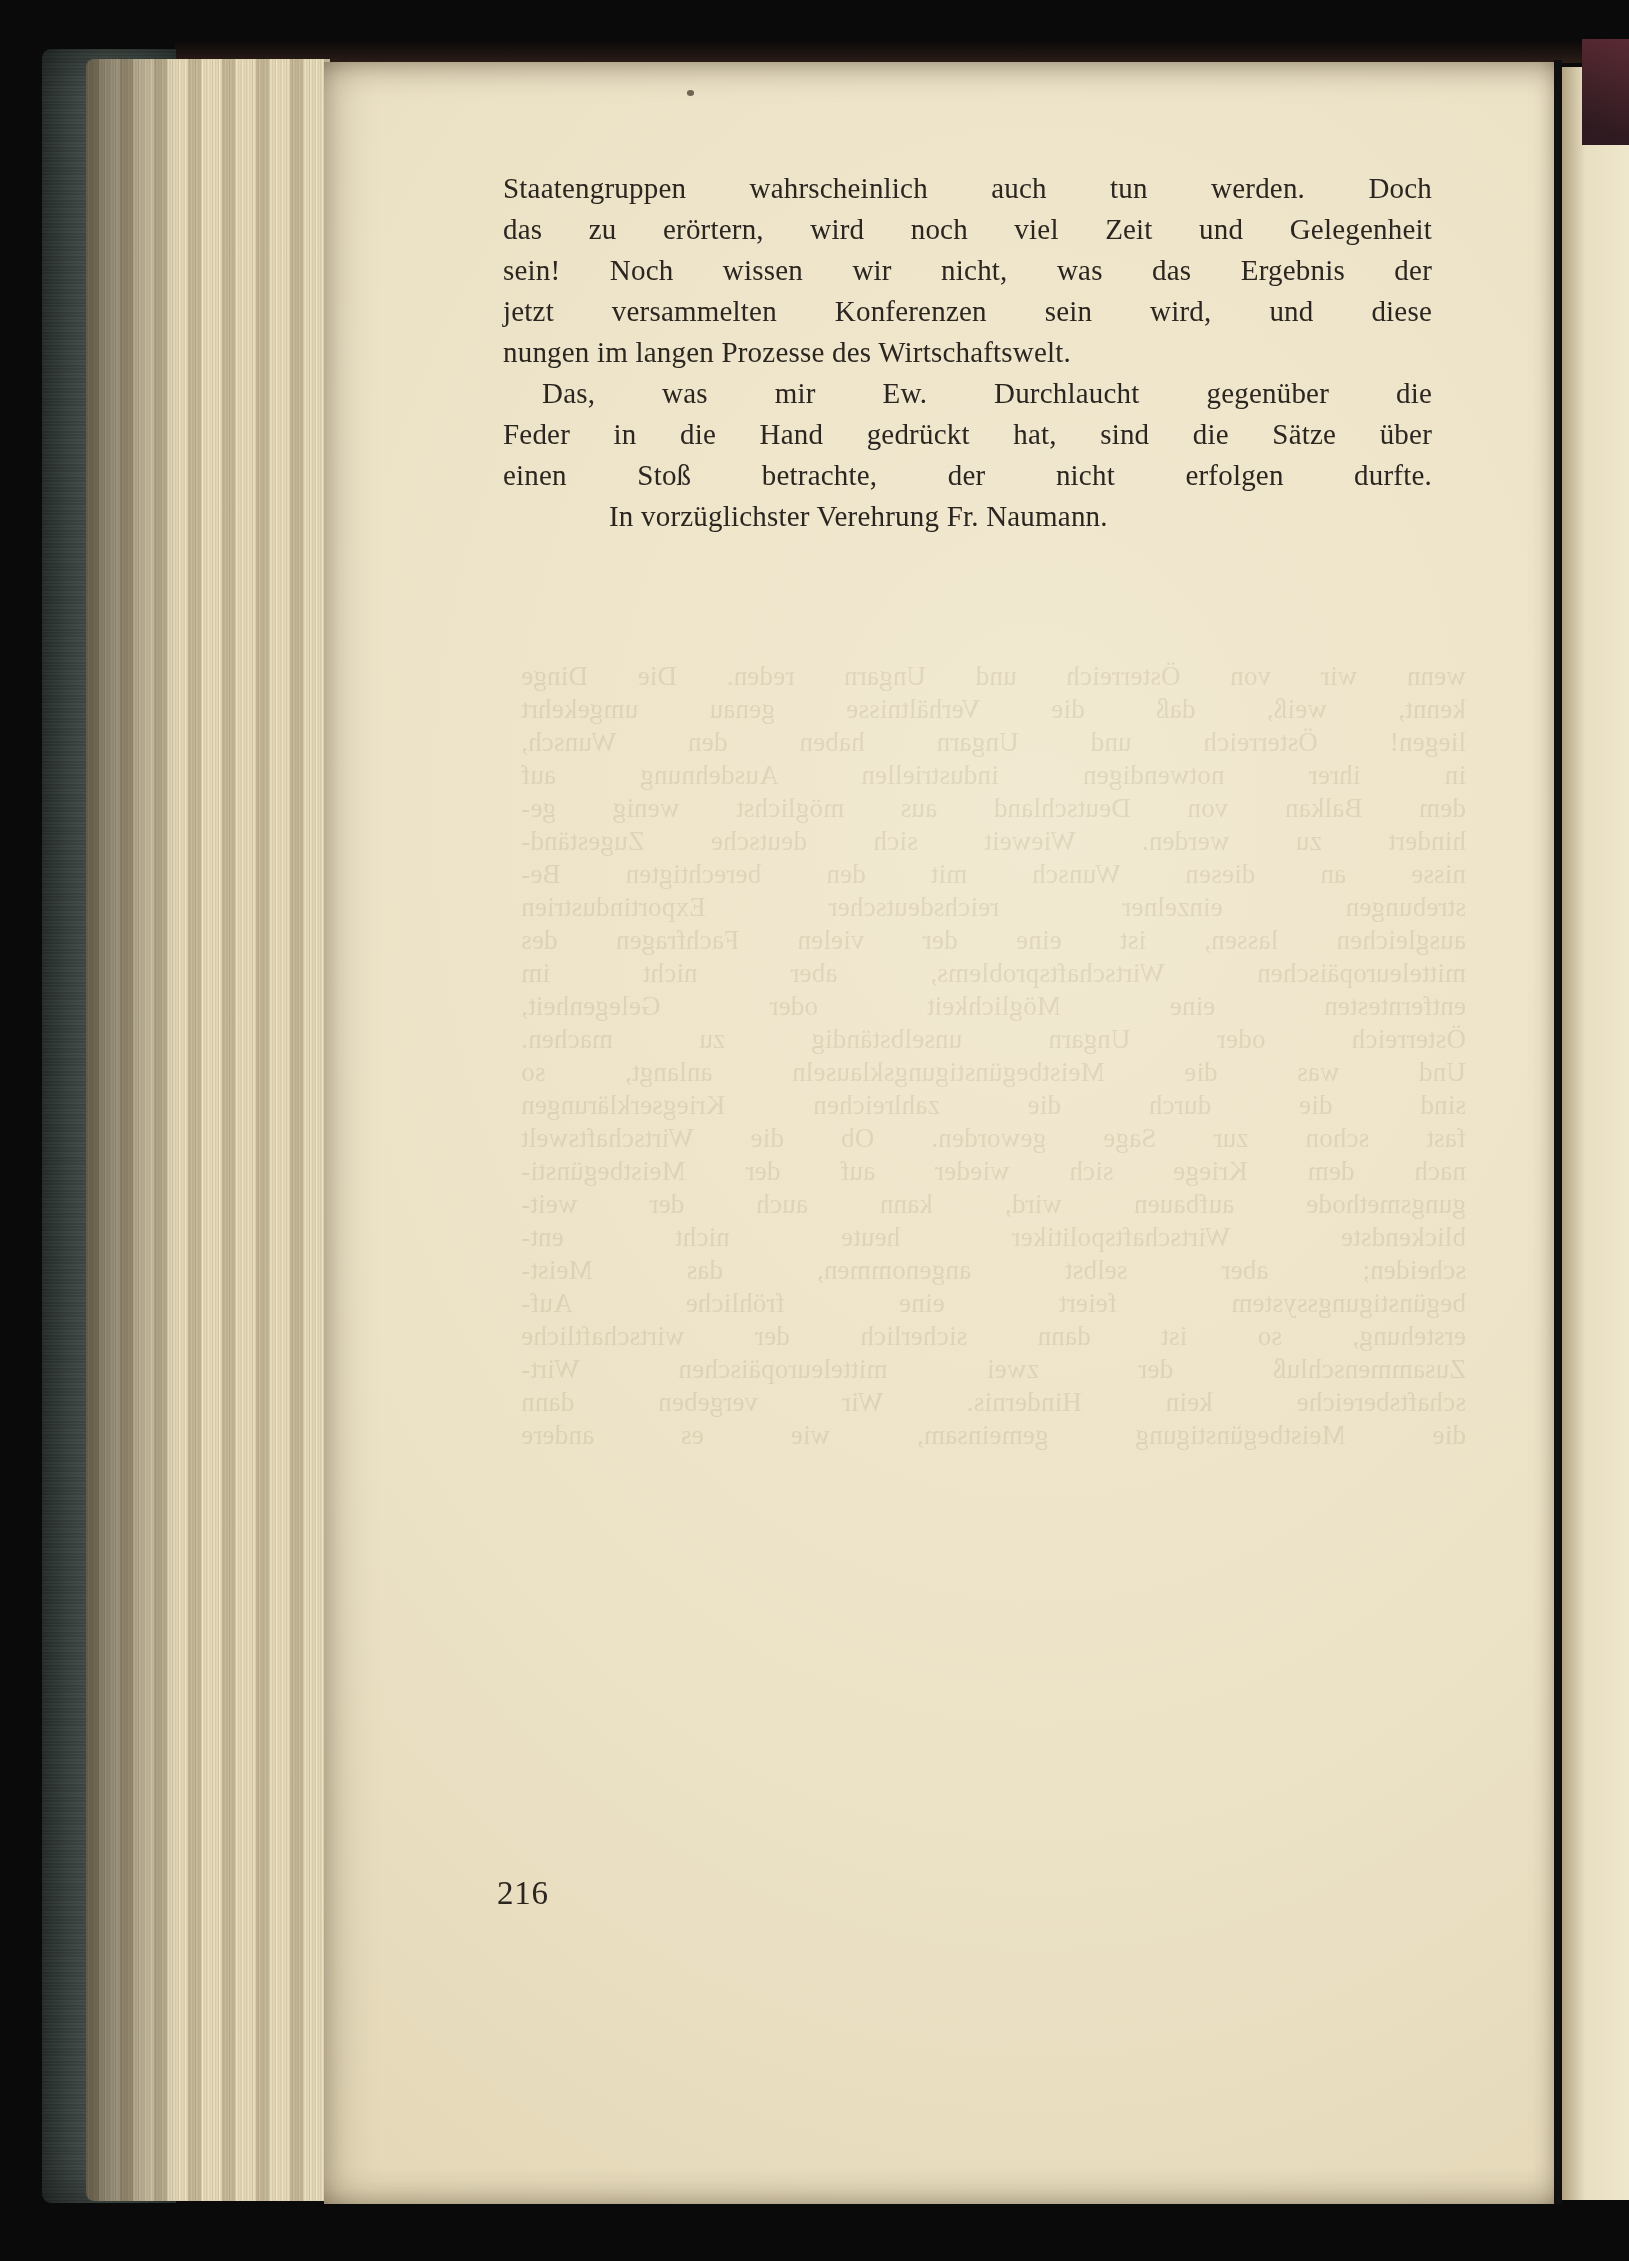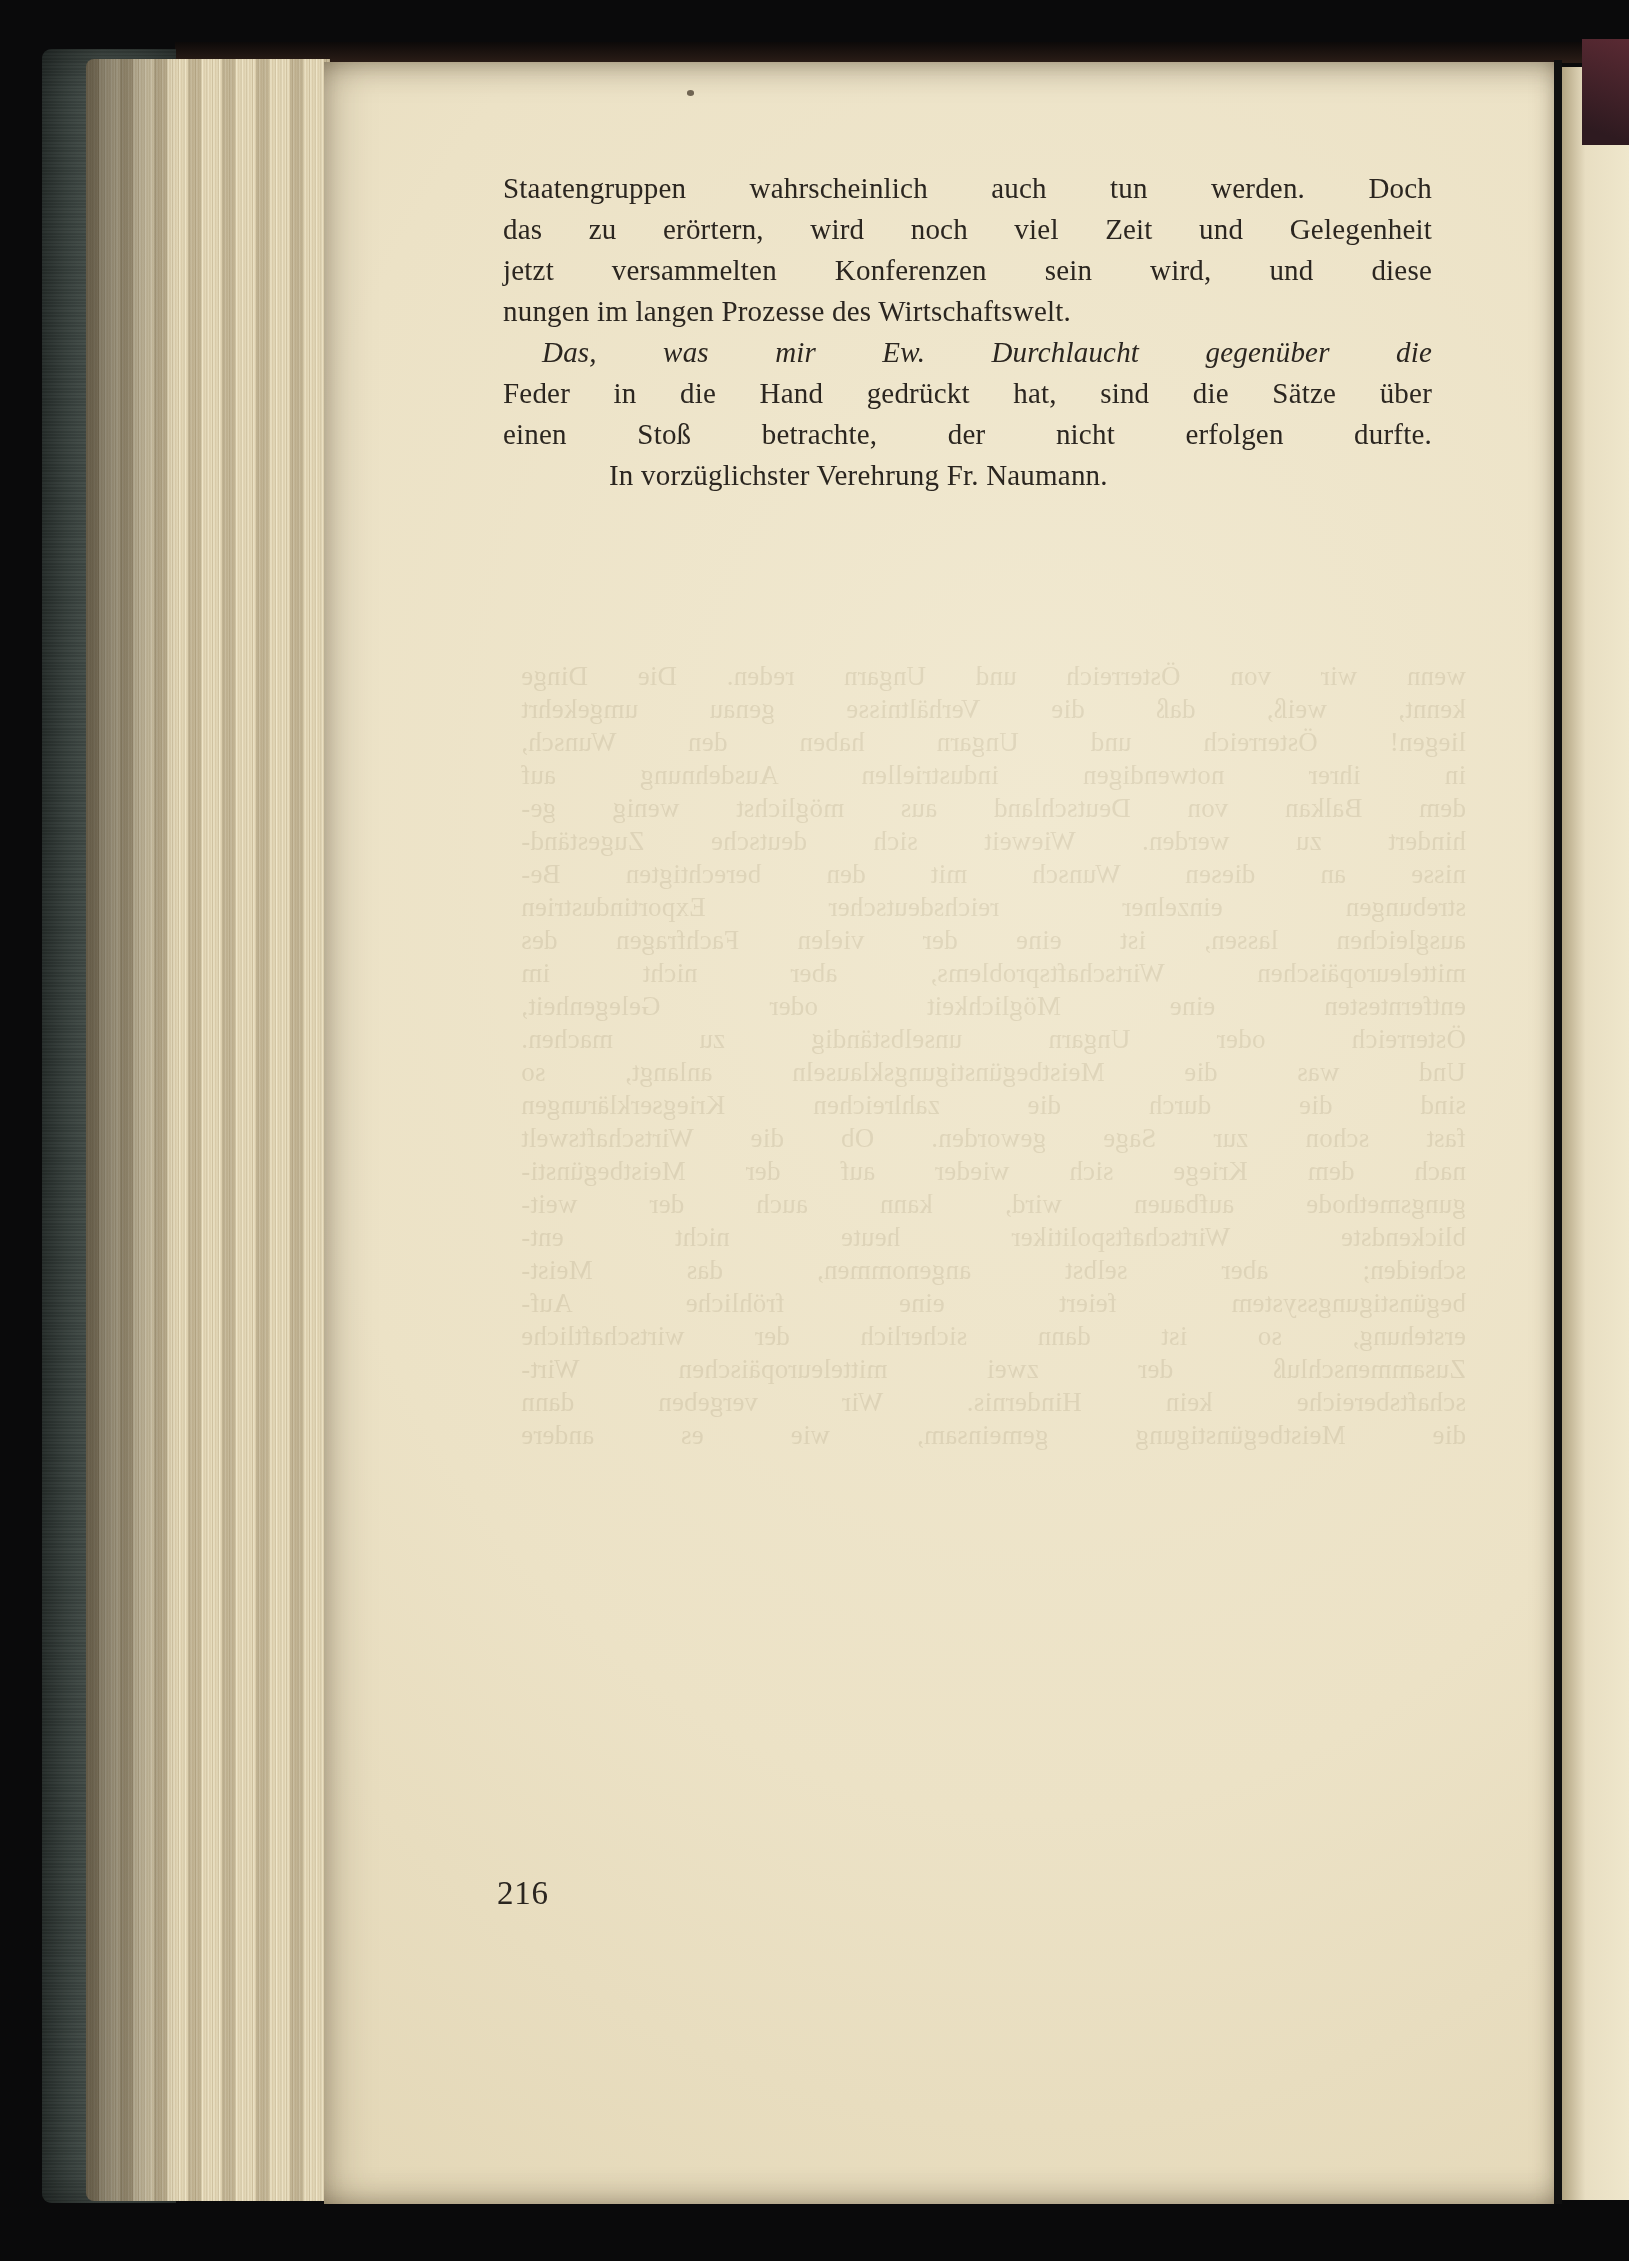--- a/index.html
+++ b/index.html
@@ -89,21 +89,21 @@
     left: 503px; top: 148px;
     width: 929px;
     color: var(--ink, #2b2620);
     font-size: 29px;
     line-height: 41px;
     letter-spacing: 0.2px;
     margin-top: 20px;
   }
   .line { text-align: left; }
   .line.j { text-align: justify; text-align-last: justify; }
-  .line-indent { padding-left: 39px; font-style: italic; }
+  .line-indent { padding-left: 39px; }
   .line-sign { padding-left: 106px; text-align-last: left; }
   .page-number {
     position: absolute;
     left: 497px; top: 1875px;
     color: var(--ink, #2b2620);
     font-size: 33px;
     font-weight: normal;
     letter-spacing: 0.8px;
   }
   
@@ -158,20 +158,21 @@
       <div class="bleed-line">erstehung, so ist dann sicherlich der wirtschaftliche</div>
       <div class="bleed-line">Zusammenschluß der zwei mitteleuropäischen Wirt-</div>
       <div class="bleed-line">schaftsbereiche kein Hindernis. Wir vergeben dann</div>
       <div class="bleed-line">die Meistbegünstigung gemeinsam, wie es andere</div>
     </div>
 
   <div class="text-block">
       <div class="paragraph">
         <div class="line j">Staatengruppen wahrscheinlich auch tun werden. Doch</div>
         <div class="line j">das zu erörtern, wird noch viel Zeit und Gelegenheit</div>
+        <div class="line j">sein! Noch wissen wir nicht, was das Ergebnis der</div>
         <div class="line j">jetzt versammelten Konferenzen sein wird, und diese</div>
         <div class="line">nungen im langen Prozesse des Wirtschaftswelt.</div>
       </div>
       <div class="paragraph">
         <div class="line j line-indent">Das, was mir Ew. Durchlaucht gegenüber die</div>
         <div class="line j">Feder in die Hand gedrückt hat, sind die Sätze über</div>
         <div class="line j">einen Stoß betrachte, der nicht erfolgen durfte.</div>
       </div>
       <div class="paragraph">
         <div class="line line-sign">In vorzüglichster Verehrung Fr. Naumann.</div>

